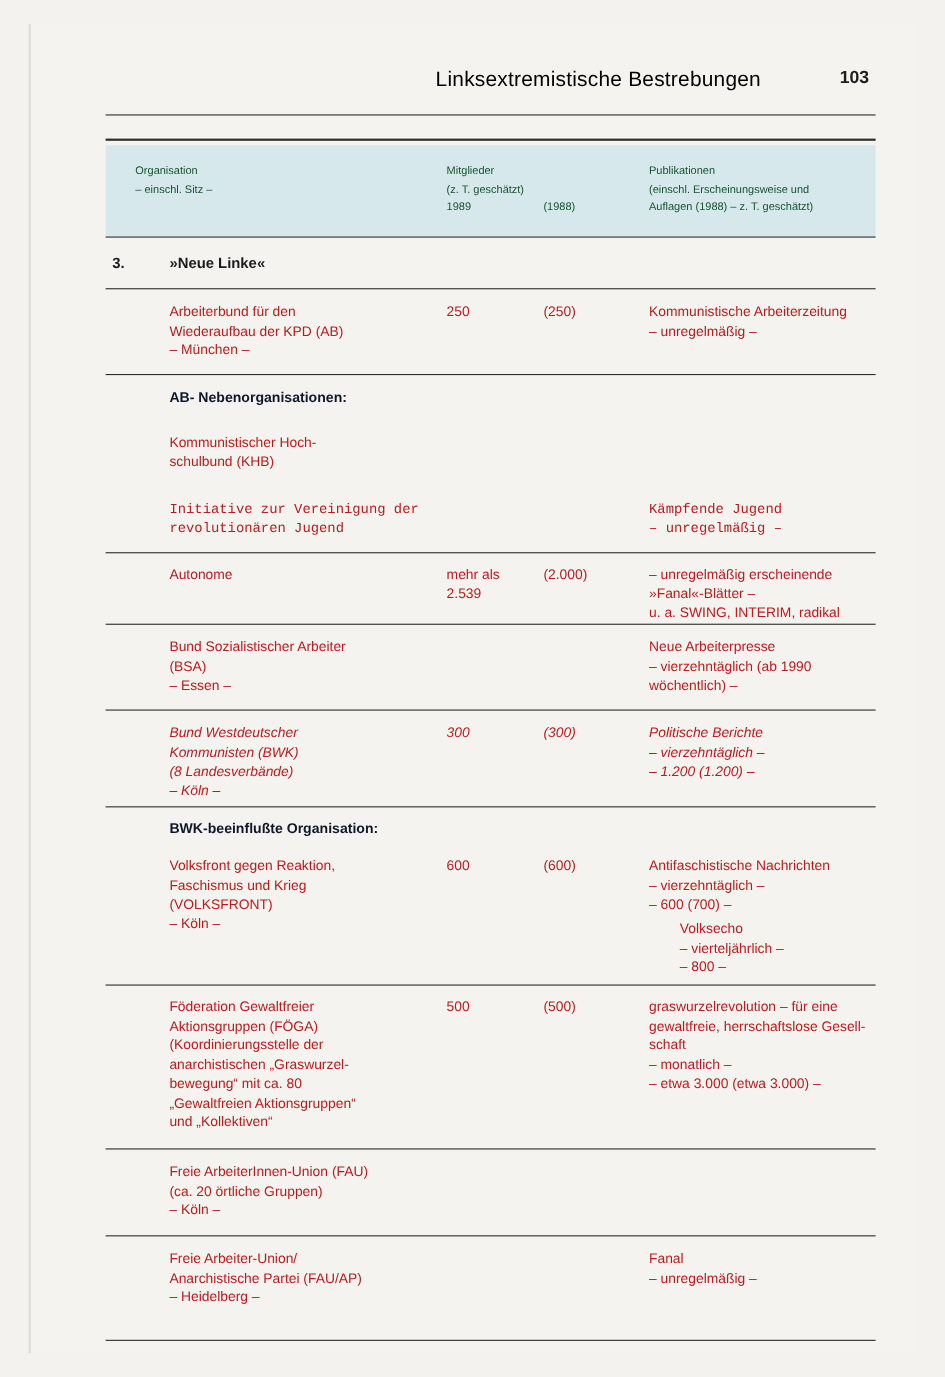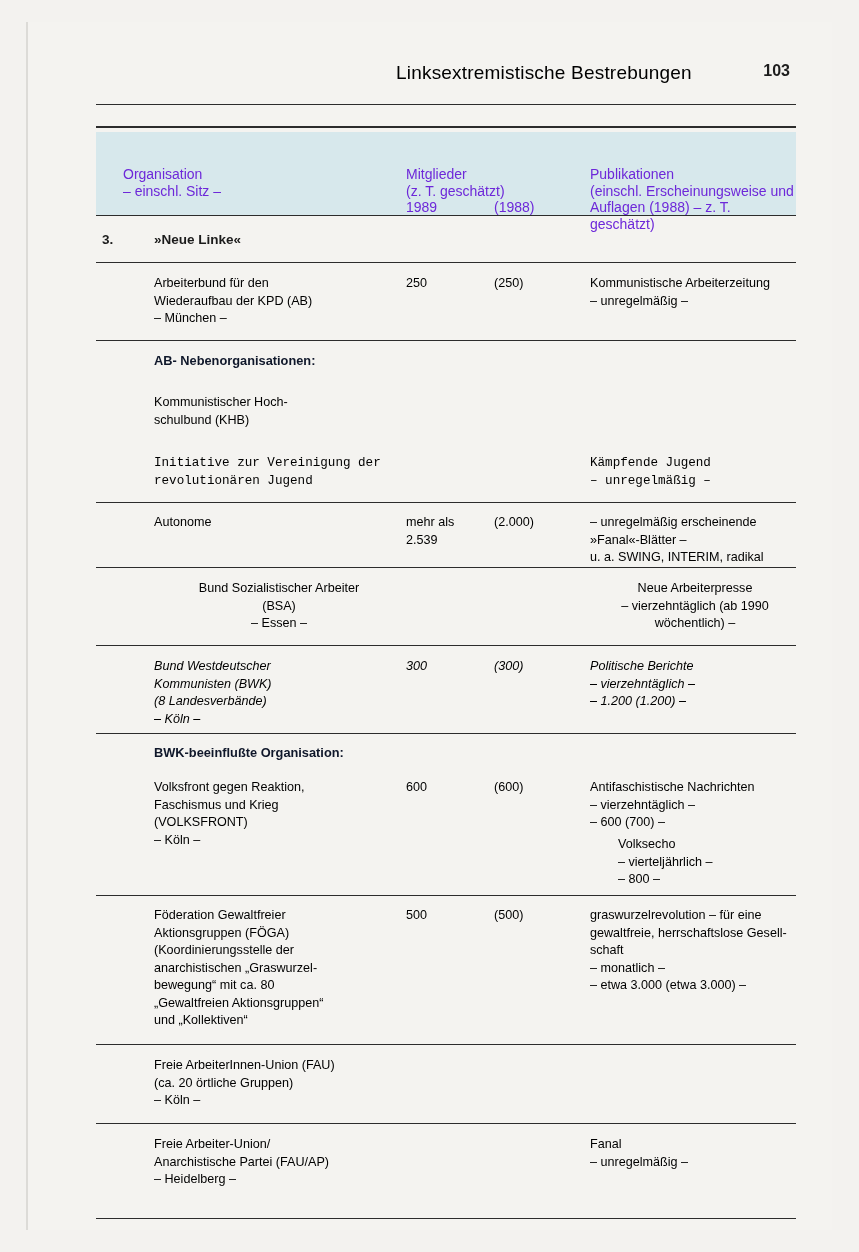--- a/index.html
+++ b/index.html
@@ -71,25 +71,24 @@
     left: 70px;
     top: 110px;
     width: 700px;
     height: 83px;
     background: #d7e8ec;
   }
   .colhead-rule { left: 70px; top: 193px; width: 700px; }
 
   .ch {
     position: absolute;
-    font-size: 14px;
+    font-size: 10px;
     line-height: 16.5px;
-    color: #6d28d9;
+    color: #14532d;
     white-space: pre-line;
-    margin-top: 18px;
   }
   .ch-org   { left: 27px; top: 16px; }
   .ch-mit   { left: 310px; top: 16px; }
   .ch-mit2  { left: 310px; top: 49px; }
   .ch-mit3  { left: 398px; top: 49px; }
   .ch-pub   { left: 494px; top: 16px; }
 
   
   .section-row {
     position: absolute;
@@ -117,21 +116,21 @@
   
   .row {
     position: absolute;
     left: 70px;
     width: 700px;
   }
   .cell {
     position: absolute;
     font-size: 12.6px;
     line-height: 17.5px;
-    color: #000000;
+    color: #b91c1c;
     white-space: pre-line;
   }
   .c-org { left: 58px; top: 0; width: 250px; }
   .c-m1  { left: 310px; top: 0; width: 80px; }
   .c-m2  { left: 398px; top: 0; width: 90px; }
   .c-pub { left: 494px; top: 0; width: 210px; }
   .c-pub2{ left: 522px; width: 210px; }
 
   .subhead {
     position: absolute;
@@ -228,21 +227,21 @@
       <div class="cell c-org">Autonome</div>
       <div class="cell c-m1">mehr als
 2.539</div>
       <div class="cell c-m2">(2.000)</div>
       <div class="cell c-pub">– unregelmäßig erscheinende
 »Fanal«-Blätter –
 u. a. SWING, INTERIM, radikal</div>
     </div>
     <div class="row-rule" style="top:545px;"></div>
 
-    <div class="row" style="top:558px;height:58px;text-align:center;">
+    <div class="row" style="top:558px;height:58px;">
       <div class="cell c-org">Bund Sozialistischer Arbeiter
 (BSA)
 – Essen –</div>
       <div class="cell c-m1"></div>
       <div class="cell c-m2"></div>
       <div class="cell c-pub">Neue Arbeiterpresse
 – vierzehntäglich (ab 1990
 wöchentlich) –</div>
     </div>
     <div class="row-rule" style="top:623px;"></div>

